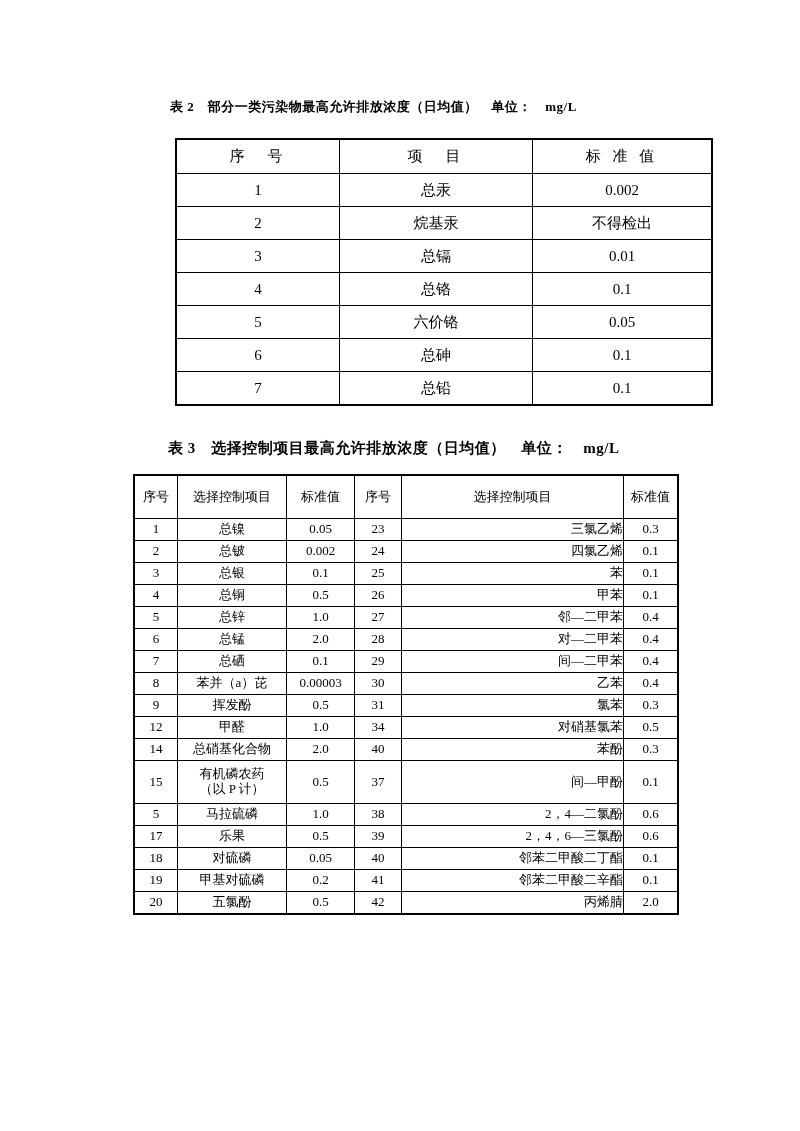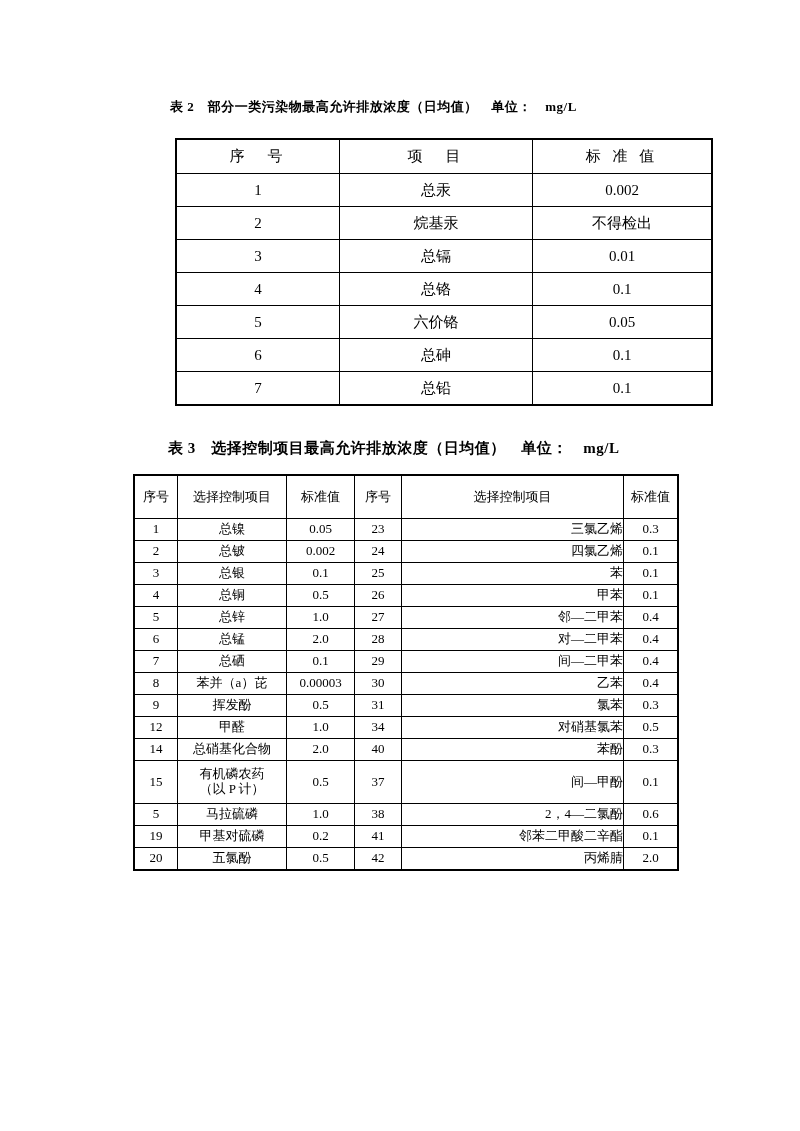--- a/index.html
+++ b/index.html
@@ -271,20 +271,36 @@
       </tr>
       <tr>
         <td class="num">5</td>
         <td>马拉硫磷</td>
         <td class="num">1.0</td>
         <td class="num">38</td>
         <td class="left">2，4—二氯酚</td>
         <td class="num">0.6</td>
       </tr>
       <tr>
+        <td class="num">17</td>
+        <td>乐果</td>
+        <td class="num">0.5</td>
+        <td class="num">39</td>
+        <td class="left">2，4，6—三氯酚</td>
+        <td class="num">0.6</td>
+      </tr>
+      <tr>
+        <td class="num">18</td>
+        <td>对硫磷</td>
+        <td class="num">0.05</td>
+        <td class="num">40</td>
+        <td class="left">邻苯二甲酸二丁酯</td>
+        <td class="num">0.1</td>
+      </tr>
+      <tr>
         <td class="num">19</td>
         <td>甲基对硫磷</td>
         <td class="num">0.2</td>
         <td class="num">41</td>
         <td class="left">邻苯二甲酸二辛酯</td>
         <td class="num">0.1</td>
       </tr>
       <tr>
         <td class="num">20</td>
         <td>五氯酚</td>

